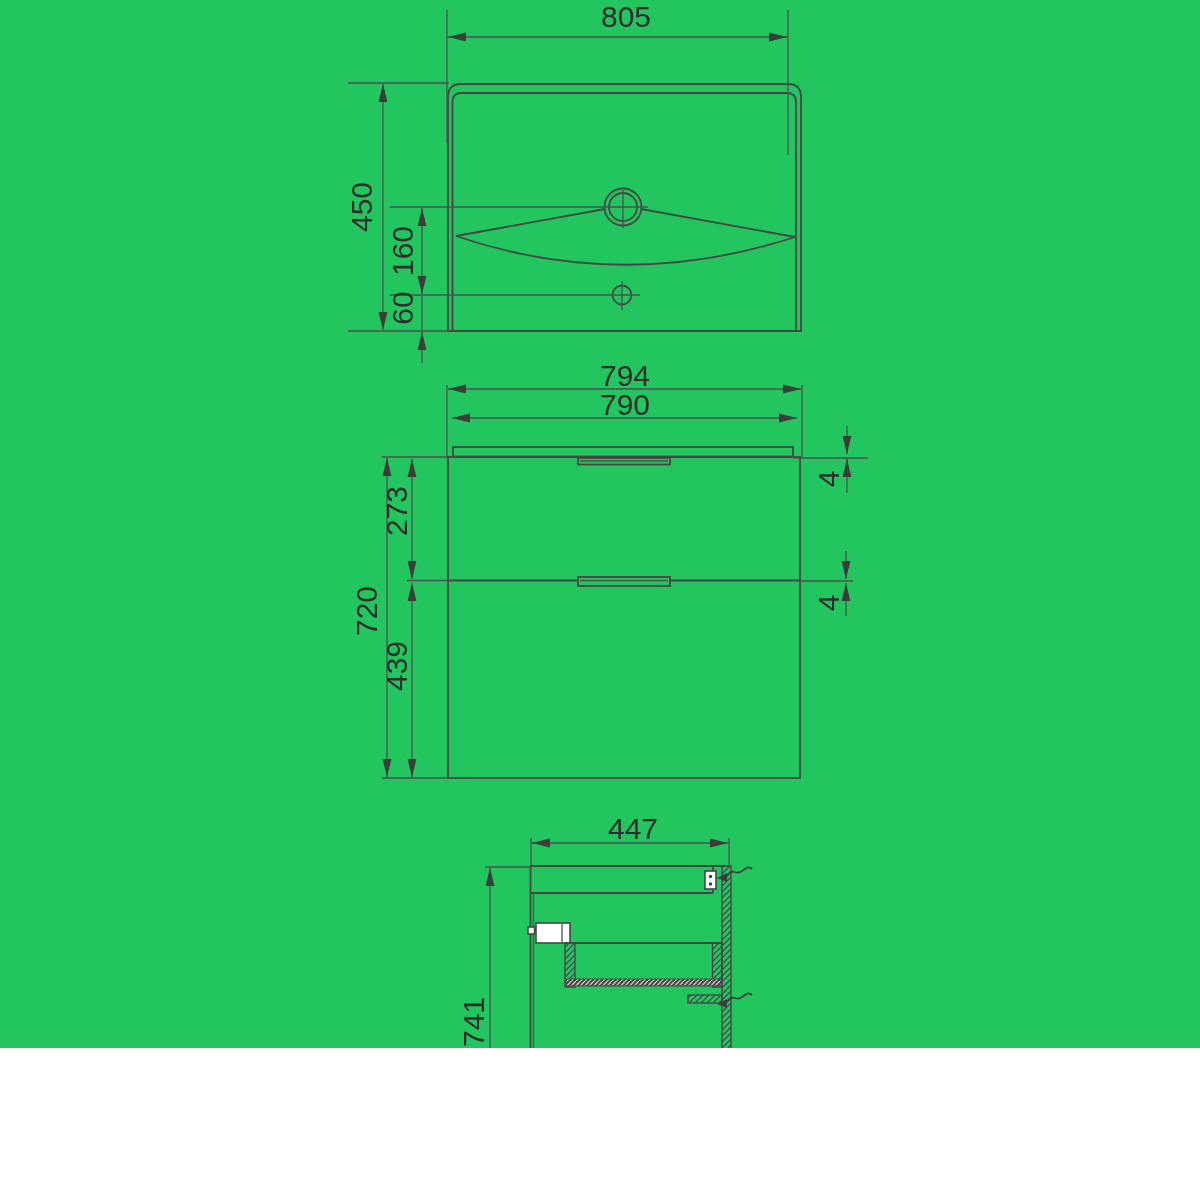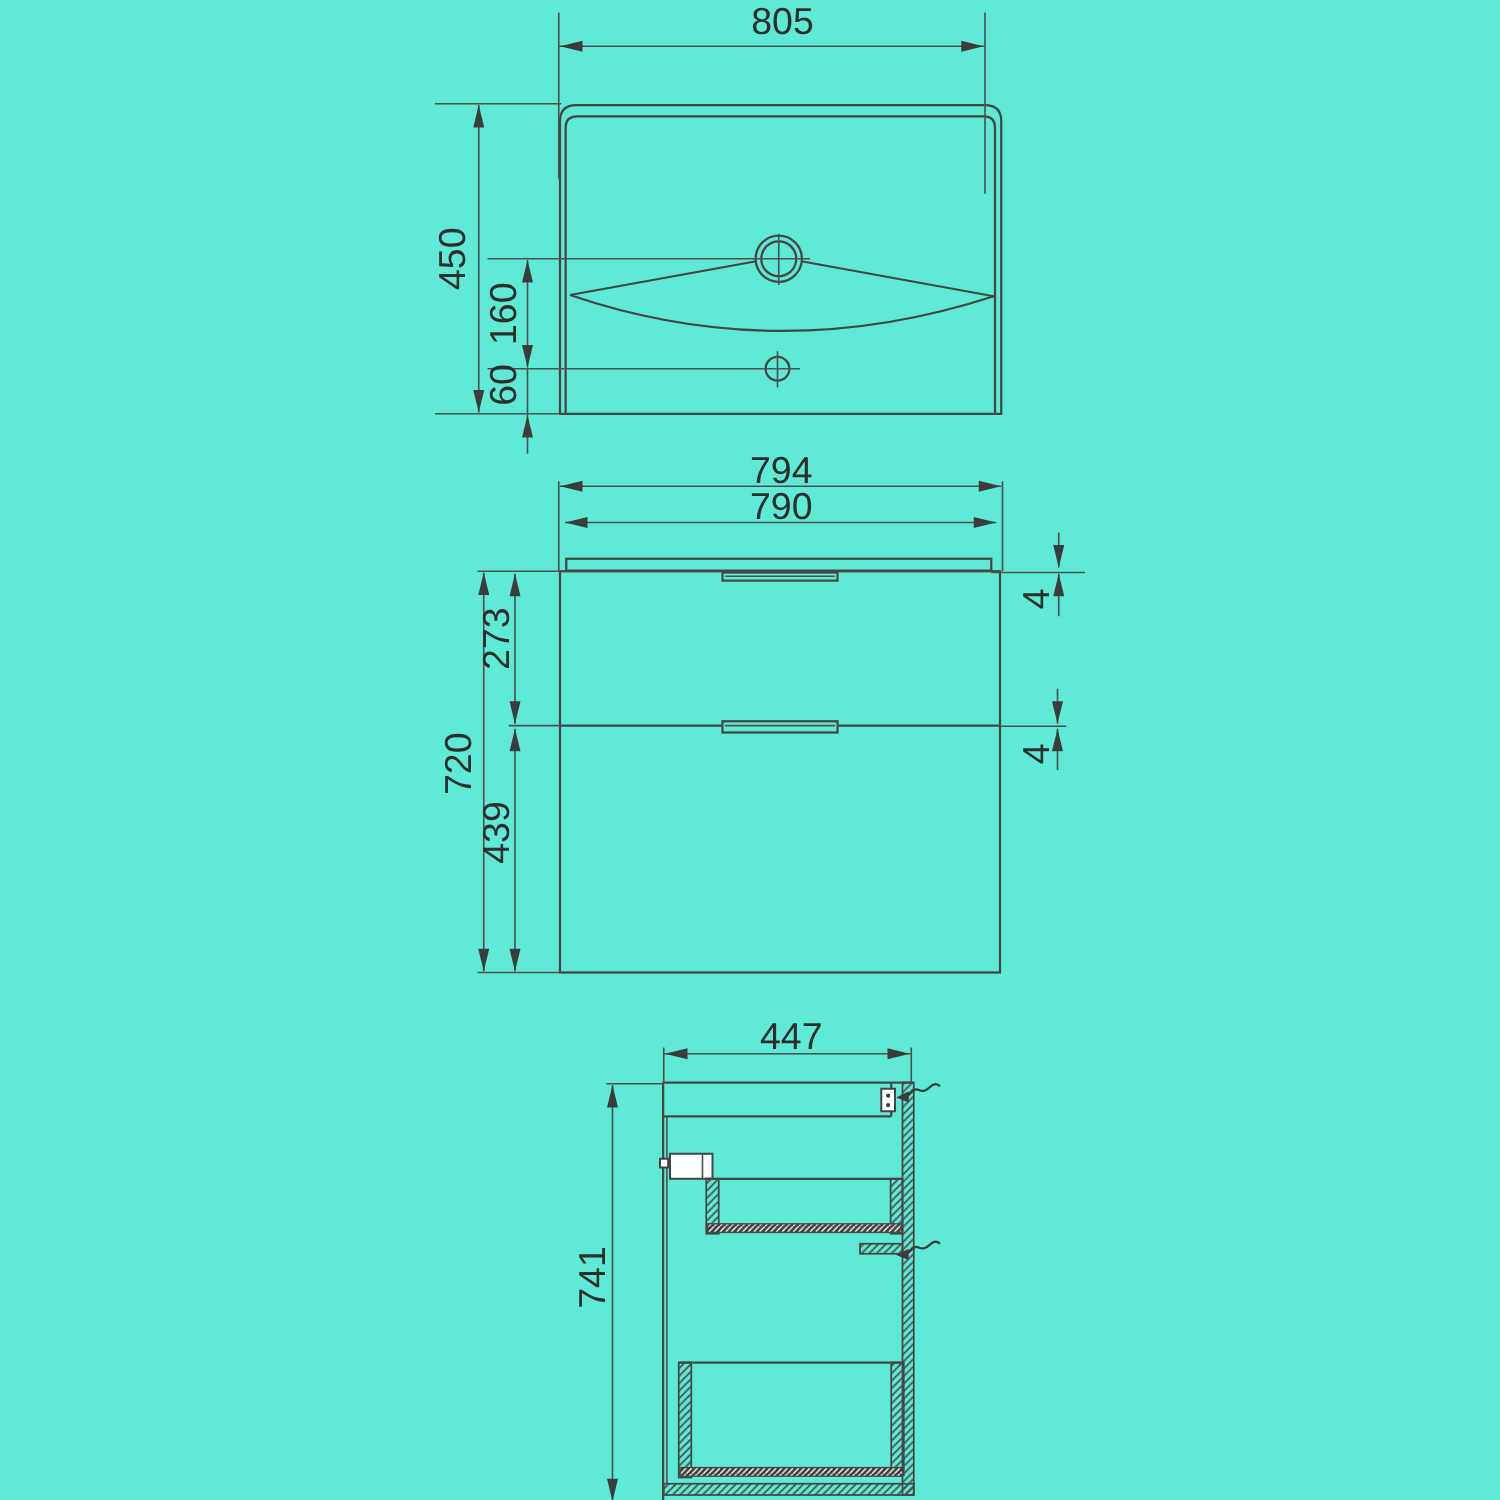--- a/index.html
+++ b/index.html
@@ -1,16 +1,16 @@
 <!DOCTYPE html>
 <html><head>
 <meta charset="utf-8">
 <style>
   html,body{margin:0;padding:0;background:#ffffff;}
-  .canvas{width:1200px;height:1200px;position:relative;background:#5eead4;font-family:"Liberation Sans",sans-serif;}
+  .canvas{width:1200px;height:1048px;position:relative;background:#22c55e;font-family:"Liberation Sans",sans-serif;}
   svg{display:block;}
   .ln{stroke:#464646;stroke-width:1.8;fill:none;}
   .tn{stroke:#4f4f4f;stroke-width:1.3;fill:none;}
   .ar{fill:#3c3c3c;stroke:none;}
   .hatched{fill:url(#hatch);stroke:#464646;stroke-width:1.4;}
   .dense{fill:url(#dense);stroke:#464646;stroke-width:1;}
   .whitefill{fill:#ffffff;stroke:#464646;stroke-width:1.6;}
   text{font-family:"Liberation Sans",sans-serif;font-size:30px;fill:#2e2e2e;}
   .mid{text-anchor:middle;}
 </style>

